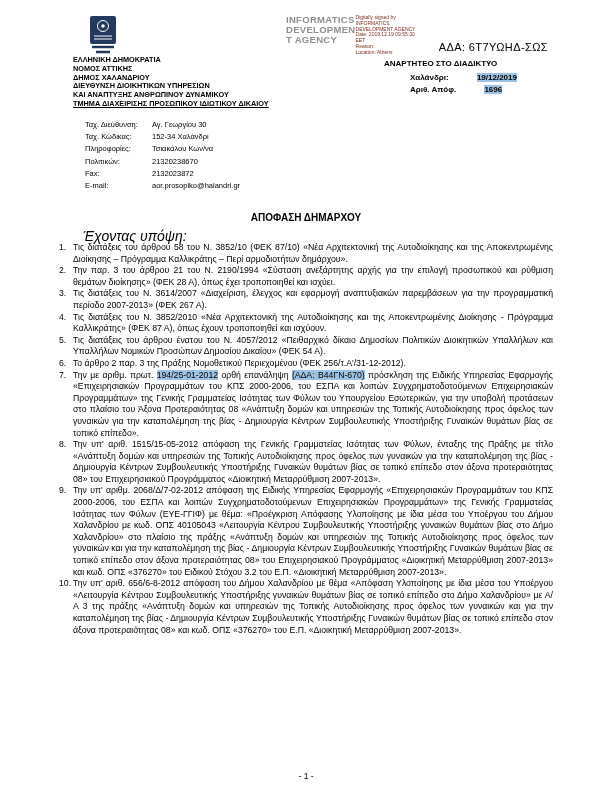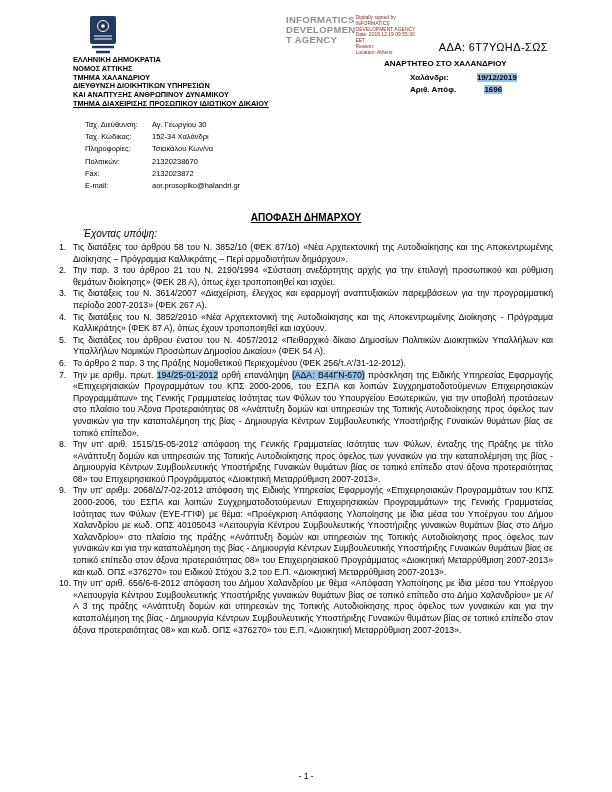--- a/index.html
+++ b/index.html
@@ -15,22 +15,22 @@
   .right-info{position:absolute;left:384px;top:58px;font-size:8px;line-height:12px;}
   .right-info .posted{font-weight:bold;margin-bottom:2px;}
   .bold{font-weight:bold;margin-left:26px;}
   .hl{background:var(--hl,#9cc2e5);}
   .org{position:absolute;left:73px;top:56px;font-size:7.3px;font-weight:bold;line-height:8.8px;white-space:nowrap;}
   .org .u{text-decoration:underline;}
   .contact{position:absolute;left:85px;top:119px;font-size:7.5px;line-height:12.2px;}
   .contact .row{display:flex;}
   .contact .lbl{width:67px;flex:none;}
   .title{position:absolute;left:0;right:0;top:212px;text-align:center;font-size:10px;font-weight:bold;}
-  .title span{text-decoration:underline;}
-  .intro{position:absolute;left:83px;top:228px;font-size:10px;font-style:italic;}
+  .title span{}
+  .intro{position:absolute;left:83px;top:228px;font-size:14px;font-style:italic;}
   .list{position:absolute;left:59px;top:242px;width:494px;font-size:8.7px;line-height:11.6px;}
   .item{display:flex;}
   .item .num{flex:none;width:14px;}
   .item .txt{flex:1;text-align:justify;}
   .pagenum{position:absolute;left:0;right:0;bottom:11px;text-align:center;font-size:8.5px;}
 </style>
 </head>
 <body>
 
 <div class="page">
@@ -59,35 +59,35 @@
         <div>INFORMATICS</div>
         <div>DEVELOPMENT AGENCY</div>
         <div>Date: 2019.12.19 09:55:30</div>
         <div>EET</div>
         <div>Reason:</div>
         <div>Location: Athens</div>
       </div>
   </div>
 
   <div class="right-info">
-    <div class="posted">ΑΝΑΡΤΗΤΕΟ ΣΤΟ ΧΑΛΑΝΔΡΙΟΥ</div>
+    <div class="posted">ΑΝΑΡΤΗΤΕΟ ΣΤΟ ΔΙΑΔΙΚΤΥΟ</div>
     <div>
       <span class="bold">Χαλάνδρι:</span>
       <span class="hl bold">19/12/2019</span>
     </div>
     <div>
       <span class="bold">Αριθ. Απόφ.</span>
       <span class="hl bold">1696</span>
     </div>
   </div>
 
   <div class="org">
       <div>ΕΛΛΗΝΙΚΗ ΔΗΜΟΚΡΑΤΙΑ</div>
       <div>ΝΟΜΟΣ ΑΤΤΙΚΗΣ</div>
-      <div>ΤΜΗΜΑ ΧΑΛΑΝΔΡΙΟΥ</div>
+      <div>ΔΗΜΟΣ ΧΑΛΑΝΔΡΙΟΥ</div>
       <div>ΔΙΕΥΘΥΝΣΗ ΔΙΟΙΚΗΤΙΚΩΝ ΥΠΗΡΕΣΙΩΝ</div>
       <div>ΚΑΙ ΑΝΑΠΤΥΞΗΣ ΑΝΘΡΩΠΙΝΟΥ ΔΥΝΑΜΙΚΟΥ</div>
       <div class="u">ΤΜΗΜΑ ΔΙΑΧΕΙΡΙΣΗΣ ΠΡΟΣΩΠΙΚΟΥ ΙΔΙΩΤΙΚΟΥ ΔΙΚΑΙΟΥ</div>
     </div>
 
   <div class="contact">
       <div class="row">
         <span class="lbl">Ταχ. Διεύθυνση:</span>
         <span class="val">Αγ. Γεωργίου 30</span>
       </div>

